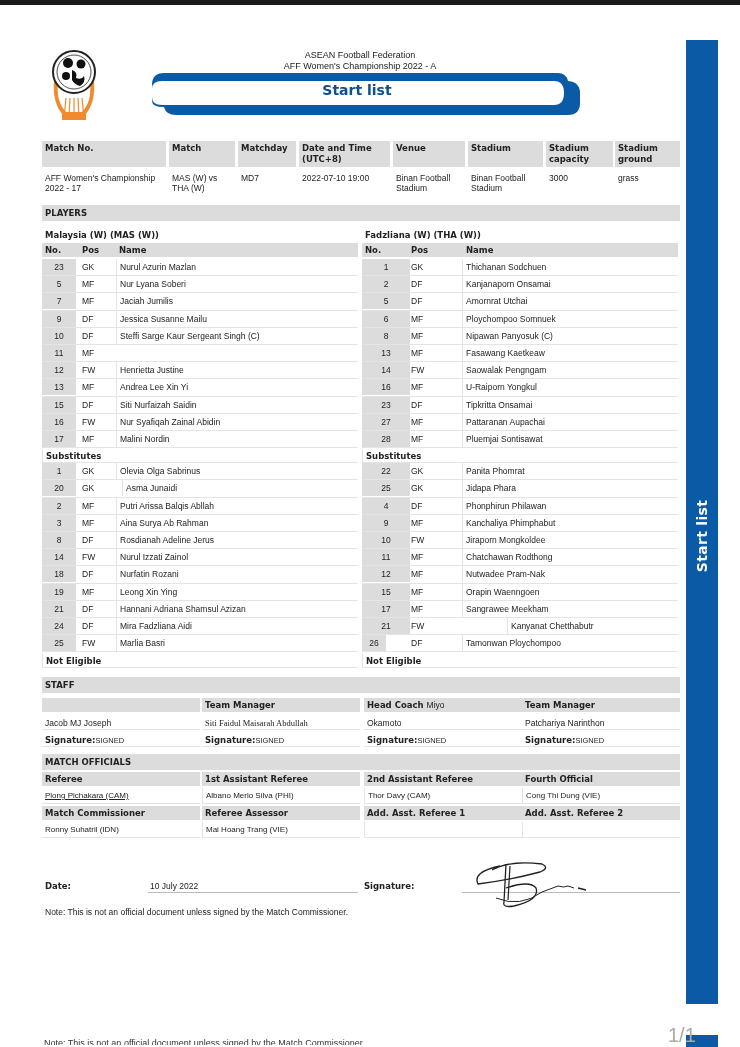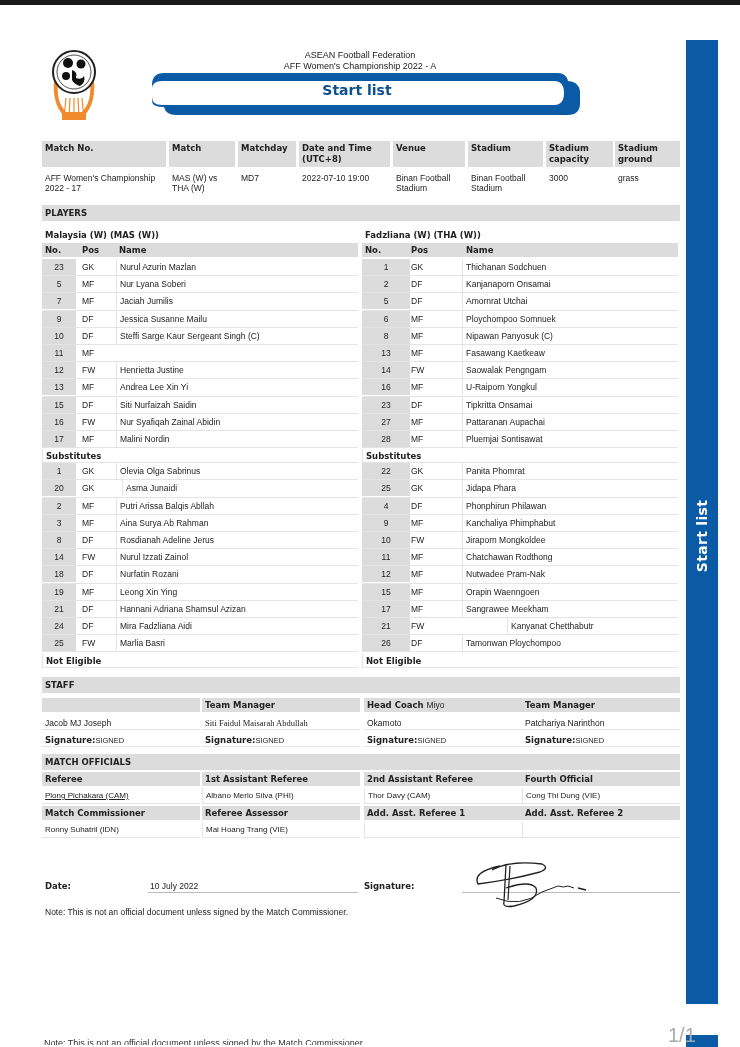--- a/index.html
+++ b/index.html
@@ -340,21 +340,21 @@
       <span class="no" style="width: 48px;">17</span>
       <span class="pos" style="left: 49px;">MF</span>
       <span class="nm" style="left: 100px; width: 216px;">Sangrawee Meekham</span>
     </div>
     <div class="row" style="top: 375px;">
       <span class="no" style="width: 48px;">21</span>
       <span class="pos" style="left: 49px;">FW</span>
       <span class="nm" style="left: 100px; width: 216px; margin-left: 45px;">Kanyanat Chetthabutr</span>
     </div>
     <div class="row" style="top: 392.2px;">
-      <span class="no" style="width: 48px;">26</span>
+      <span class="no" style="width: 24px;">26</span>
       <span class="pos" style="left: 49px;">DF</span>
       <span class="nm" style="left: 100px; width: 216px;">Tamonwan Ploychompoo</span>
     </div>
     <div class="subhead" style="top: 411.4px;">Not Eligible</div>
   </div>
 
 <div class="section-bar" style="top:677px">STAFF</div>
 <div id="staff-wrap">
     <div class="staff-h" style="left: 42px; width: 158px; background: rgb(220, 220, 220);"><span></span></div>
     <div class="staff-v" style="left: 42px; width: 158px;">Jacob MJ Joseph</div>

